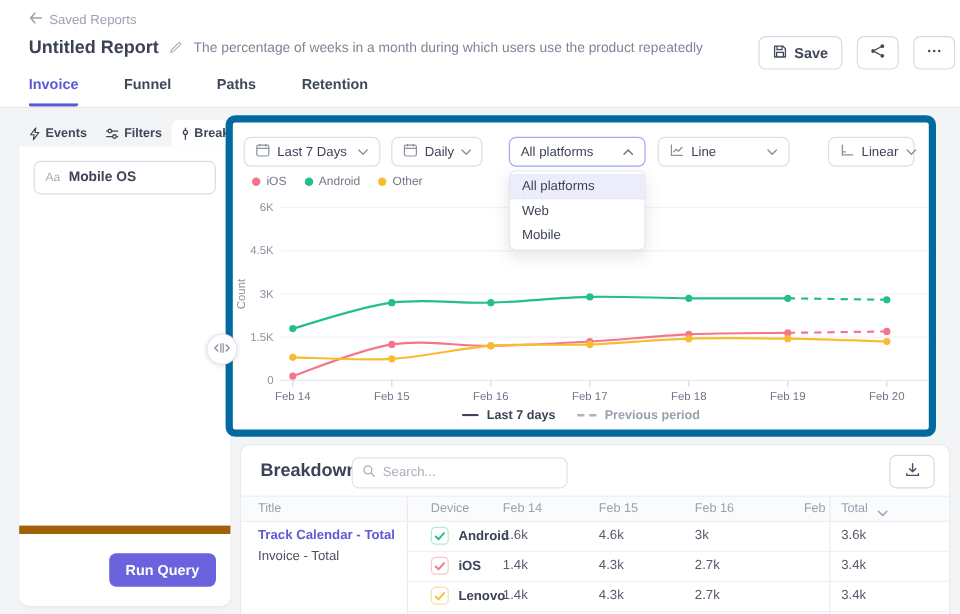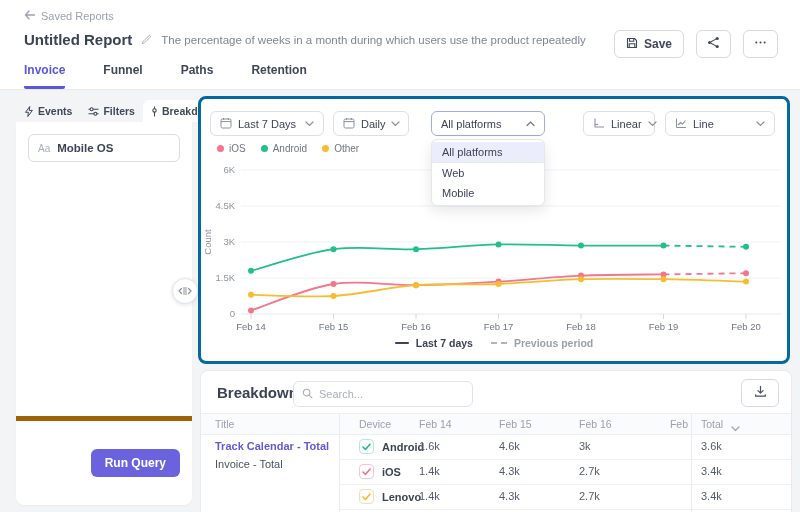--- a/index.html
+++ b/index.html
@@ -7,41 +7,41 @@
   body { font-family:"Liberation Sans", sans-serif; background:#f3f4f6; color:#3c4356; }
   .page { position:relative; width:800px; height:512px; overflow:hidden; }
 
   
   .topbar { position:absolute; left:0; top:0; width:800px; height:90px; background:#fff; border-bottom:1px solid #e6e8ec; }
   .back { position:absolute; left:24px; top:10px; font-size:11px; color:#9ba1ae; display:flex; gap:6px; align-items:center; cursor:pointer; }
   .title-row { position:absolute; left:24px; top:31px; display:flex; align-items:center; gap:9px; }
   .report-title { font-size:15px; font-weight:700; color:#3b4254; }
   .pencil { color:#a5abb7; display:flex; }
   .desc { font-size:11.5px; color:#7e8596; }
-  .actions { position:absolute; right:22px; top:30px; display:flex; gap:12px; }
+  .actions { position:absolute; right:4px; top:30px; display:flex; gap:12px; }
   .btn { display:flex; align-items:center; gap:6px; background:#fff; border:1px solid #d7dae0; border-radius:6px; font-size:12px; font-weight:600; color:#3f4758; padding:5px 11px; cursor:pointer; }
   .btn.icon-only { padding:5px 10px; }
   .main-tabs { position:absolute; left:24px; bottom:0; display:flex; gap:38px; }
   .main-tab { font-size:12px; font-weight:600; color:#3f4758; padding-bottom:9px; cursor:pointer; border-bottom:3px solid transparent; border-radius:2px; }
   .main-tab.active { color:#5a57d9; border-bottom-color:#5a57d9; }
 
   
   .side-tabs { position:absolute; left:16px; top:100px; display:flex; }
   .side-tab { display:flex; align-items:center; gap:4px; font-size:10.5px; font-weight:600; color:#3f4758; padding:5px 8px; border-radius:6px 6px 0 0; cursor:pointer; }
   .side-tab.active { background:#fff; }
   .side-panel { position:absolute; left:16px; top:122px; width:176px; height:383px; background:#fff; border-radius:0 0 8px 8px; box-shadow:0 1px 2px rgba(20,24,40,.04); }
   .prop-field { margin:12px; height:28px; border:1px solid #d9dce3; border-radius:6px; display:flex; align-items:center; gap:7px; padding:0 9px; cursor:pointer; }
   .prop-prefix { font-size:10px; color:#a9afbb; }
   .prop-label { font-size:11.5px; font-weight:600; color:#3c4356; }
-  .panel-footer { position:absolute; left:0; right:0; bottom:0; border-top:5px solid #a16207; padding:28px 12px; text-align:right; }
+  .panel-footer { position:absolute; left:0; right:0; bottom:0; border-top:7px solid #a16207; padding:16px 12px; text-align:right; }
   .run-btn { background:#6b63dd; color:#fff; border:none; border-radius:6px; font-size:12px; font-weight:700; font-family:"Liberation Sans",sans-serif; padding:7px 14px; cursor:pointer; }
   .resize-handle { position:absolute; left:172px; top:278px; width:26px; height:26px; background:#fff; border:1px solid #e3e5ea; border-radius:50%; box-shadow:0 1px 4px rgba(20,24,40,.12); display:flex; align-items:center; justify-content:center; cursor:col-resize; z-index:5; }
 
   
-  .chart-card { position:absolute; left:198px; top:96px; width:592px; height:268px; background:#fff; border:3px solid #0369a1; border-radius:8px; }
+  .chart-card { position:absolute; left:188px; top:96px; width:592px; height:268px; background:#fff; border:6px solid #0369a1; border-radius:8px; }
   .controls { position:absolute; left:9px; right:12px; top:12px; display:flex; align-items:flex-start; }
   .select { display:flex; align-items:center; gap:6px; height:25px; border:1px solid #dcdfe6; border-radius:6px; background:#fff; padding:0 9px; font-size:11px; color:#3c4356; cursor:pointer; }
   .select .lbl { white-space:nowrap; }
   .select .chev { margin-left:auto; display:flex; color:#8a909d; }
   .sel-date { width:114px; }
   .sel-gran { width:76px; margin-left:9px; }
   .platform-wrap { position:relative; margin-left:22px; }
   .sel-platform { width:114px; border-color:#a3a6f2; }
   .sel-scale { width:72px; margin-left:auto; }
   .sel-type { width:110px; margin-left:10px; }
@@ -224,38 +224,38 @@
                 <path d="M1 4.5 L4.5 1 L8 4.5" stroke="#6d7382" stroke-width="1.2" fill="none" stroke-linecap="round"></path>
               </svg>
             </span>
         </div>
         <div class="dropdown-menu" id="platform-menu">
             <div class="dd-item selected">All platforms</div>
             <div class="dd-item">Web</div>
             <div class="dd-item">Mobile</div>
           </div>
       </div>
+      <div class="select sel-type">
+        <span><svg width="12" height="12" viewBox="0 0 12 12">
+              <path d="M1.5 1.5 V10.5 H11" stroke="#8a909d" stroke-width="1" fill="none"></path>
+              <path d="M3 8 L5.5 5.5 L7.5 7 L10.5 3.5" stroke="#8a909d" stroke-width="1.1" fill="none"></path>
+            </svg></span>
+        <span class="lbl">Line</span>
+        <span class="chev">
+            <svg width="9" height="6" viewBox="0 0 9 6">
+              <path d="M1 1 L4.5 4.5 L8 1" stroke="#8a909d" stroke-width="1.2" fill="none" stroke-linecap="round"></path>
+            </svg>
+          </span>
+      </div>
       <div class="select sel-scale">
         <span><svg width="12" height="12" viewBox="0 0 12 12">
               <path d="M2 1.5 V10 H11" stroke="#8a909d" stroke-width="1.1" fill="none"></path>
               <path d="M2 7.5 h3" stroke="#8a909d" stroke-width="1.1"></path>
             </svg></span>
         <span class="lbl">Linear</span>
-        <span class="chev">
-            <svg width="9" height="6" viewBox="0 0 9 6">
-              <path d="M1 1 L4.5 4.5 L8 1" stroke="#8a909d" stroke-width="1.2" fill="none" stroke-linecap="round"></path>
-            </svg>
-          </span>
-      </div>
-      <div class="select sel-type">
-        <span><svg width="12" height="12" viewBox="0 0 12 12">
-              <path d="M1.5 1.5 V10.5 H11" stroke="#8a909d" stroke-width="1" fill="none"></path>
-              <path d="M3 8 L5.5 5.5 L7.5 7 L10.5 3.5" stroke="#8a909d" stroke-width="1.1" fill="none"></path>
-            </svg></span>
-        <span class="lbl">Line</span>
         <span class="chev">
             <svg width="9" height="6" viewBox="0 0 9 6">
               <path d="M1 1 L4.5 4.5 L8 1" stroke="#8a909d" stroke-width="1.2" fill="none" stroke-linecap="round"></path>
             </svg>
           </span>
       </div>
     </div>
 
     <div class="series-legend" id="series-legend">
         <div class="series-item">

